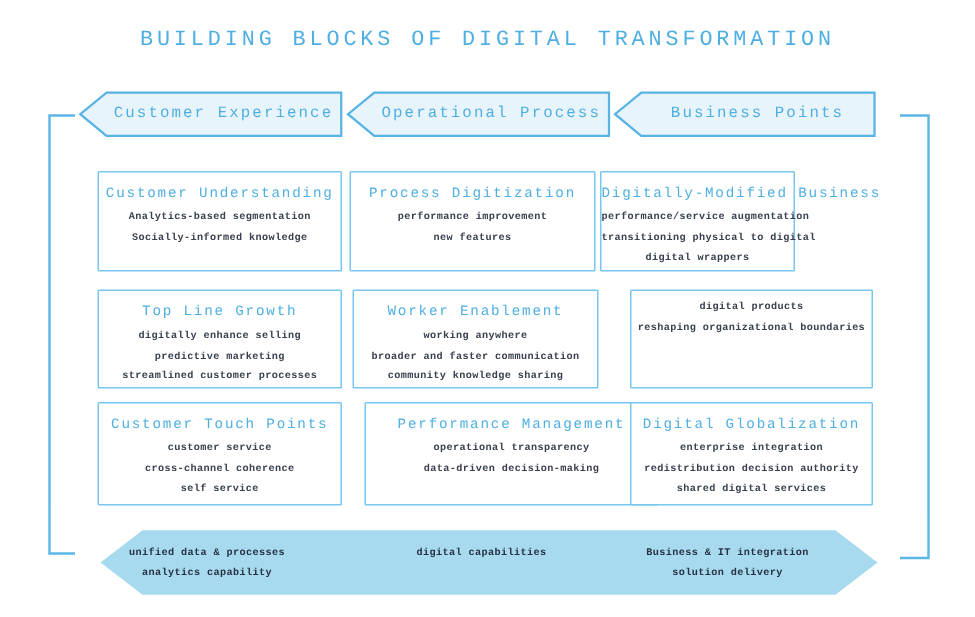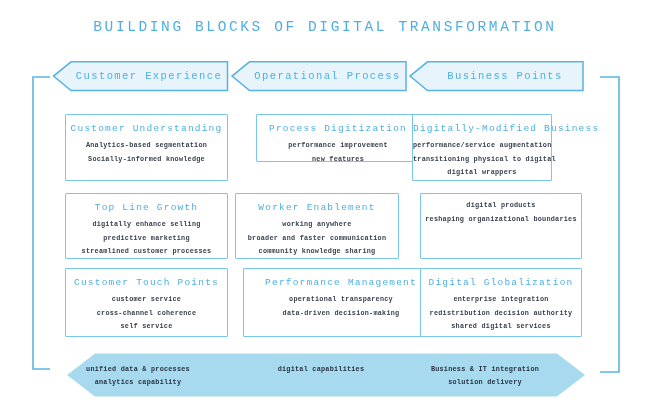--- a/index.html
+++ b/index.html
@@ -84,21 +84,21 @@
   </div>
   <div class="box" style="left:65px;top:193px;width:163px;height:66px">
     <div class="box-title">Top Line Growth</div>
     <div class="box-items">
       <div class="box-item">digitally enhance selling</div>
       <div class="box-item">predictive marketing</div>
       <div class="box-item">streamlined customer processes</div>
     </div>
   </div>
 
-  <div class="box" style="left:256px;top:114px;width:164px;height:48px">
+  <div class="box" style="left:233px;top:114px;width:164px;height:67px">
     <div class="box-title">Process Digitization</div>
     <div class="box-items">
       <div class="box-item">performance improvement</div>
       <div class="box-item">new features</div>
     </div>
   </div>
   <div class="box" style="left:235px;top:193px;width:164px;height:66px">
     <div class="box-title">Worker Enablement</div>
     <div class="box-items">
       <div class="box-item">working anywhere</div>
@@ -107,21 +107,21 @@
     </div>
   </div>
   <div class="box" style="left:243px;top:268px;width:196px;height:69px">
     <div class="box-title">Performance Management</div>
     <div class="box-items">
       <div class="box-item">operational transparency</div>
       <div class="box-item">data-driven decision-making</div>
     </div>
   </div>
 
-  <div class="box" style="left:412px;top:114px;width:140px;height:67px">
+  <div class="box" style="left:400px;top:114px;width:130px;height:67px">
     <div class="box-title">Digitally-Modified Business</div>
     <div class="box-items">
       <div class="box-item">performance/service augmentation</div>
       <div class="box-item">transitioning physical to digital</div>
       <div class="box-item">digital wrappers</div>
     </div>
   </div>
   <div class="box" style="left:420px;top:193px;width:162px;height:66px">
     <div class="box-items">
       <div class="box-item">digital products</div>

